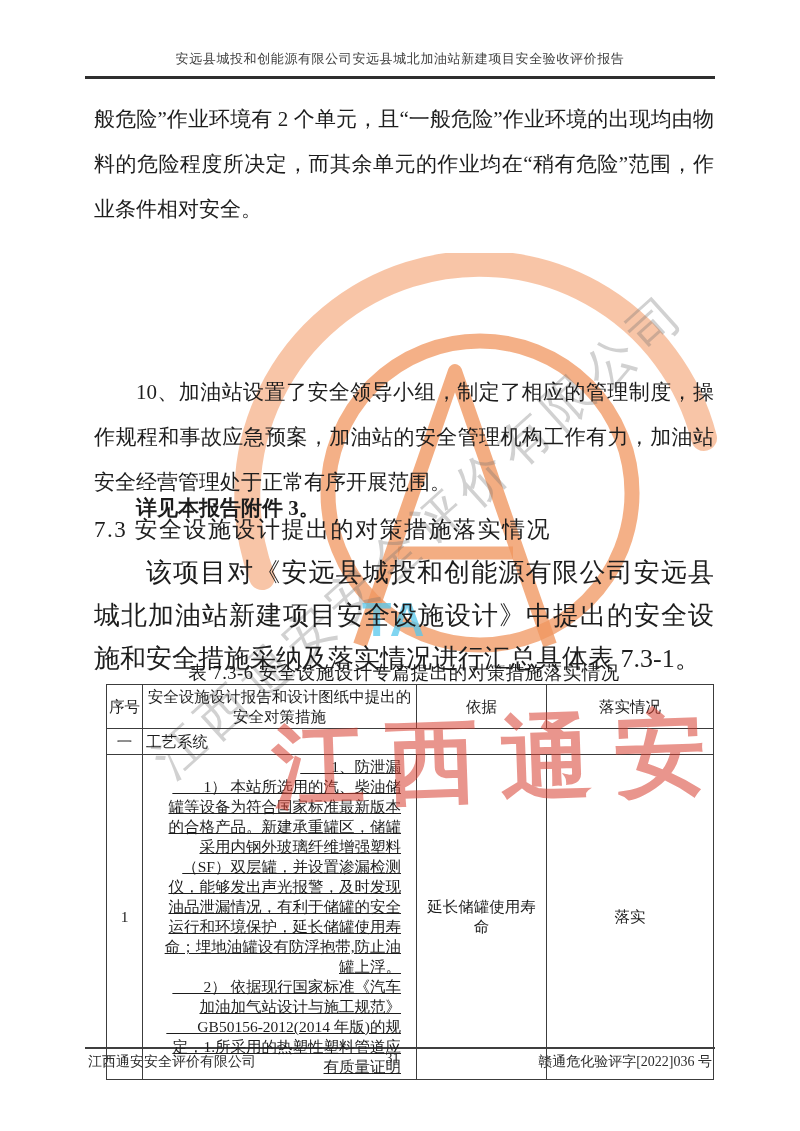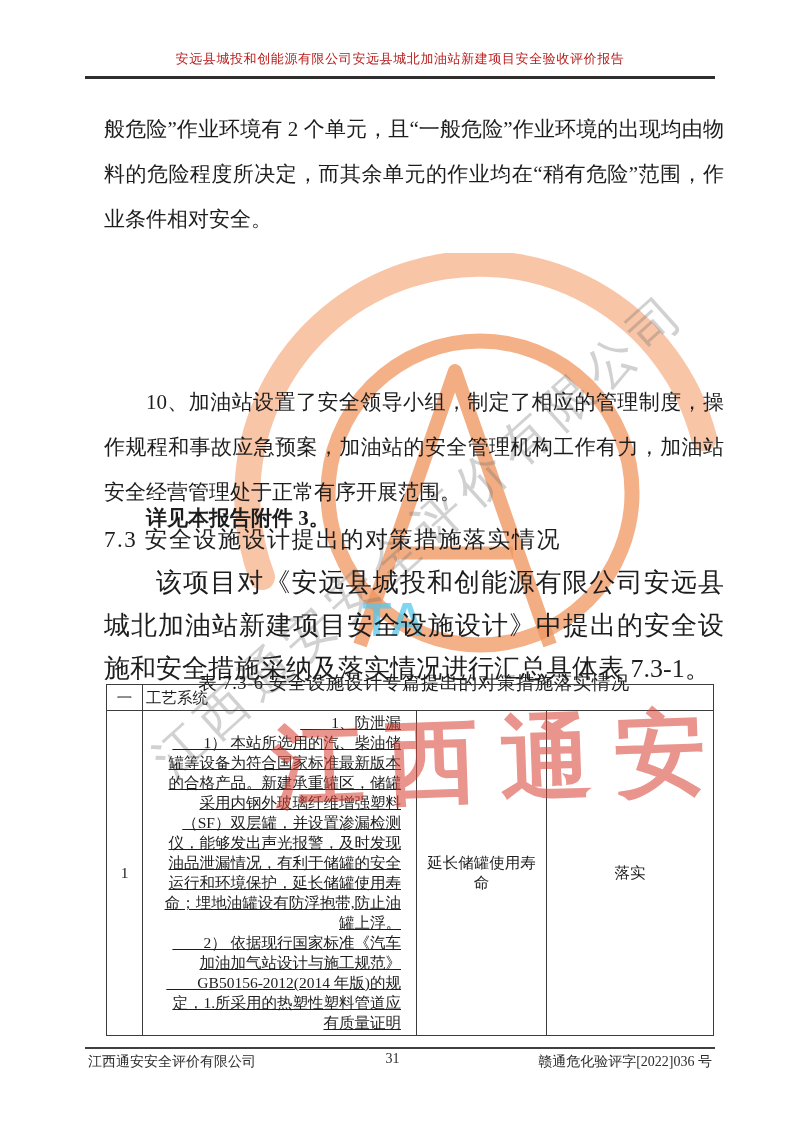--- a/index.html
+++ b/index.html
@@ -1,23 +1,23 @@
 <!DOCTYPE html>
 <html><head>
 <meta charset="utf-8">
 <style>
   html,body{margin:0;padding:0;background:#ffffff;}
   .page{position:relative;width:800px;height:1131px;background:#ffffff;overflow:hidden;
         font-family:"Liberation Serif","DejaVu Serif",serif;color:#1d1d1d;}
   
   .hdr-title{position:absolute;top:50px;left:0;right:0;text-align:center;
-             font-size:13px;letter-spacing:0.6px;color:#b91c1c;}
+             font-size:13px;letter-spacing:0.6px;color:#404040;}
   .hdr-rule{position:absolute;top:76px;left:85px;width:630px;height:3px;background:#2e2e2e;}
   
-  .blk{position:absolute;left:90px;width:620px;margin:14px;}
+  .blk{position:absolute;left:90px;width:620px;margin:4px;}
   .bodyp{font-size:21px;line-height:45px;text-align:justify;}
   .ind{text-indent:2em;}
   #p1{top:93px;} #p2{top:230px;} #p3{top:366px;}
   #p4{top:486px;line-height:36px;font-weight:bold;}
   #sec-heading{top:511px;font-size:23px;font-weight:normal;letter-spacing:1.5px;line-height:30px;}
   #intro{top:547px;font-size:26px;line-height:43px;text-align:justify;text-indent:2em;}
   #tbl-caption{top:657px;text-align:center;font-size:18.5px;line-height:24px;letter-spacing:0.5px;}
   
   .tblwrap{position:absolute;top:684px;left:106px;z-index:3;}
   table{border-collapse:collapse;table-layout:fixed;width:607px;}
@@ -81,20 +81,27 @@
 
     <div class="tblwrap">
       <table>
         <colgroup>
             <col style="width:36px">
             <col style="width:274px">
             <col style="width:130px">
             <col style="width:167px">
           </colgroup>
         <tbody>
+            <tr>
+          <th>序号</th>
+          <th>安全设施设计报告和设计图纸中提出的
+安全对策措施</th>
+          <th>依据</th>
+          <th>落实情况</th>
+        </tr>
         <tr class="rowA">
           <td class="c">一</td>
           <td colspan="3">工艺系统</td>
         </tr>
         <tr>
           <td class="c">1</td>
           <td class="measure">　　1、防泄漏
 　　1） 本站所选用的汽、柴油储罐等设备为符合国家标准最新版本的合格产品。新建承重罐区，储罐采用内钢外玻璃纤维增强塑料（SF）双层罐，并设置渗漏检测仪，能够发出声光报警，及时发现油品泄漏情况，有利于储罐的安全运行和环境保护，延长储罐使用寿命；埋地油罐设有防浮抱带,防止油罐上浮。
 　　2） 依据现行国家标准《汽车加油加气站设计与施工规范》
 　　GB50156-2012(2014 年版)的规定，1.所采用的热塑性塑料管道应有质量证明</td>

